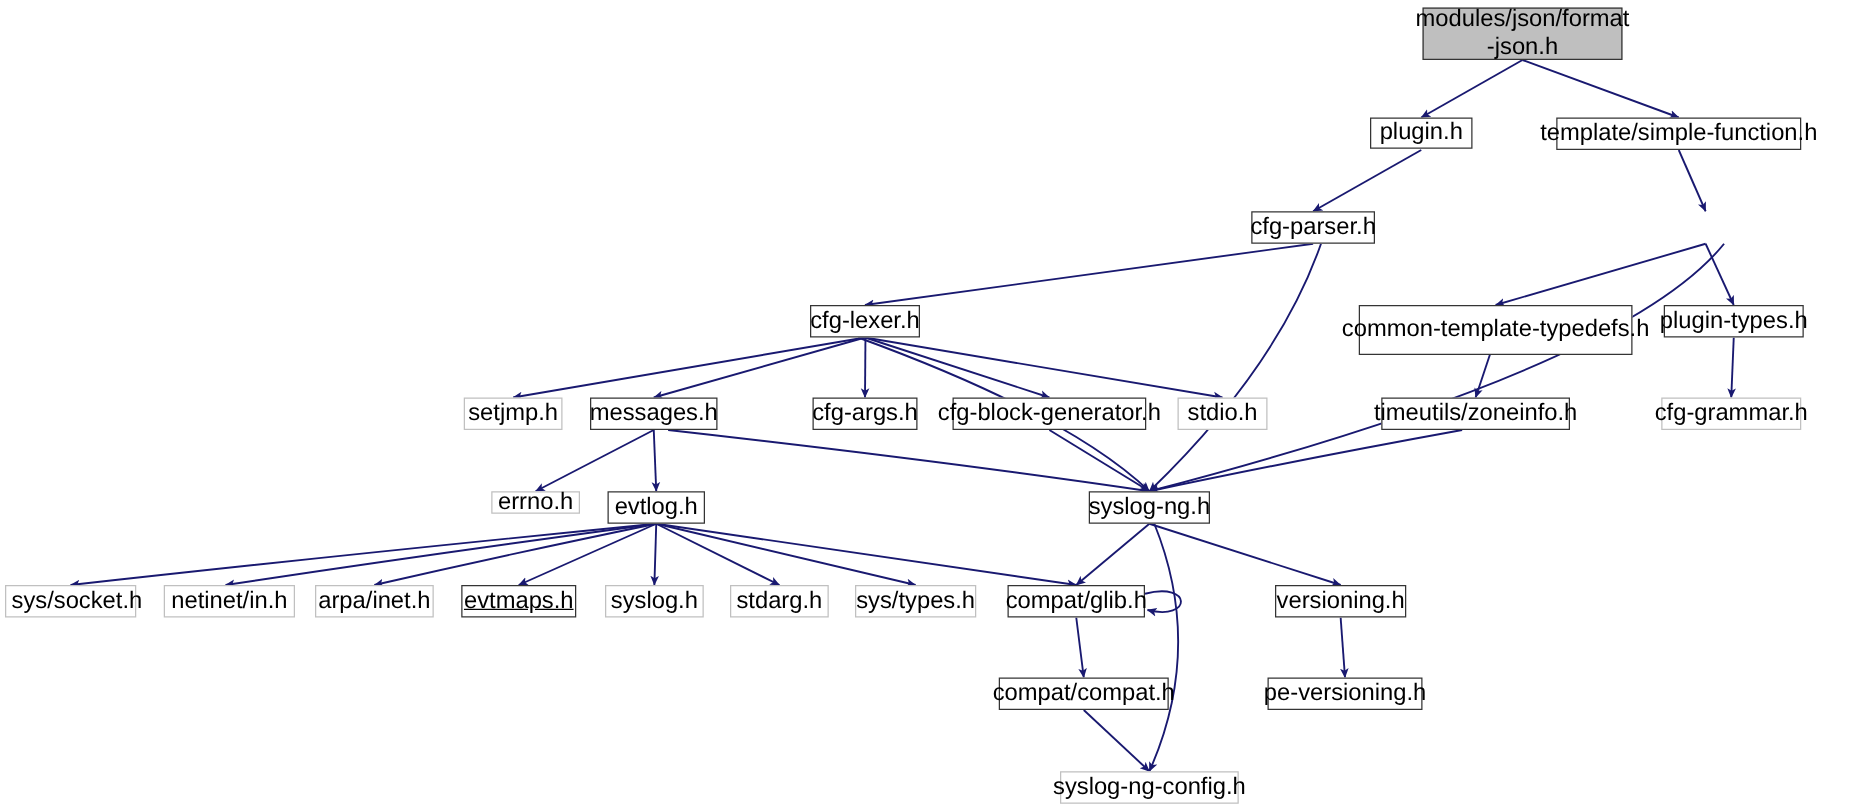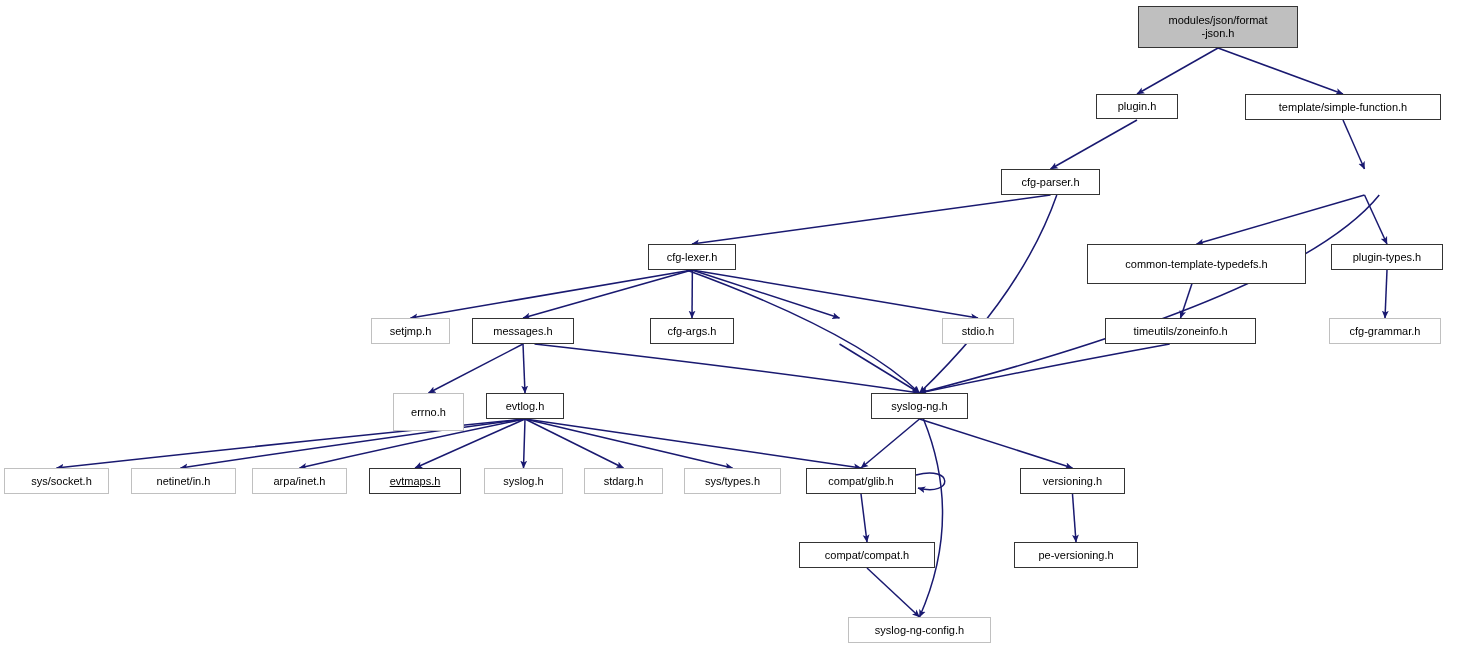--- a/index.html
+++ b/index.html
@@ -23,21 +23,21 @@
     height: 649px;
     pointer-events: none;
   }
   .node {
     position: absolute;
     box-sizing: border-box;
     display: flex;
     align-items: center;
     justify-content: center;
     text-align: center;
-    font-size: 11px;
+    font-size: 19px;
     line-height: 1.18;
     color: #000000;
     background: #ffffff;
     border: 1px solid #c0c0c0;
     white-space: pre;
     z-index: 5;
   }
   .node.solid {
     border: 1.6px solid #343434;
   }
@@ -100,24 +100,25 @@
 -json.h</div>
     <div class="node solid" style="left: 1096px; top: 94px; width: 82px; height: 25px;">plugin.h</div>
     <div class="node solid" style="left: 1245px; top: 94px; width: 196px; height: 26px;">template/simple-function.h</div>
     <div class="node solid" style="left: 1001px; top: 169px; width: 99px; height: 26px;">cfg-parser.h</div>
     <div class="node solid" style="left: 648px; top: 244px; width: 88px; height: 26px;">cfg-lexer.h</div>
     <div class="node solid" style="left: 1087px; top: 244px; width: 219px; height: 40px;">common-template-typedefs.h</div>
     <div class="node solid" style="left: 1331px; top: 244px; width: 112px; height: 26px;">plugin-types.h</div>
     <div class="node " style="left: 371px; top: 318px; width: 79px; height: 26px;">setjmp.h</div>
     <div class="node solid" style="left: 472px; top: 318px; width: 102px; height: 26px;">messages.h</div>
     <div class="node solid" style="left: 650px; top: 318px; width: 84px; height: 26px;">cfg-args.h</div>
+    <div class="node solid" style="left: 762px; top: 318px; width: 155px; height: 26px;">cfg-block-generator.h</div>
     <div class="node " style="left: 942px; top: 318px; width: 72px; height: 26px;">stdio.h</div>
     <div class="node solid" style="left: 1105px; top: 318px; width: 151px; height: 26px;">timeutils/zoneinfo.h</div>
     <div class="node " style="left: 1329px; top: 318px; width: 112px; height: 26px;">cfg-grammar.h</div>
-    <div class="node " style="left: 393px; top: 393px; width: 71px; height: 38px; text-align: right;">errno.h</div>
+    <div class="node " style="left: 393px; top: 393px; width: 71px; height: 18px; text-align: right;">errno.h</div>
     <div class="node solid" style="left: 486px; top: 393px; width: 78px; height: 26px;">evtlog.h</div>
     <div class="node solid" style="left: 871px; top: 393px; width: 97px; height: 26px;">syslog-ng.h</div>
     <div class="node " style="left: 4px; top: 468px; width: 105px; height: 26px; padding-left: 10px;">sys/socket.h</div>
     <div class="node " style="left: 131px; top: 468px; width: 105px; height: 26px;">netinet/in.h</div>
     <div class="node " style="left: 252px; top: 468px; width: 95px; height: 26px;">arpa/inet.h</div>
     <div class="node solid" style="left: 369px; top: 468px; width: 92px; height: 26px; text-decoration: underline;">evtmaps.h</div>
     <div class="node " style="left: 484px; top: 468px; width: 79px; height: 26px;">syslog.h</div>
     <div class="node " style="left: 584px; top: 468px; width: 79px; height: 26px;">stdarg.h</div>
     <div class="node " style="left: 684px; top: 468px; width: 97px; height: 26px;">sys/types.h</div>
     <div class="node solid" style="left: 806px; top: 468px; width: 110px; height: 26px;">compat/glib.h</div>

